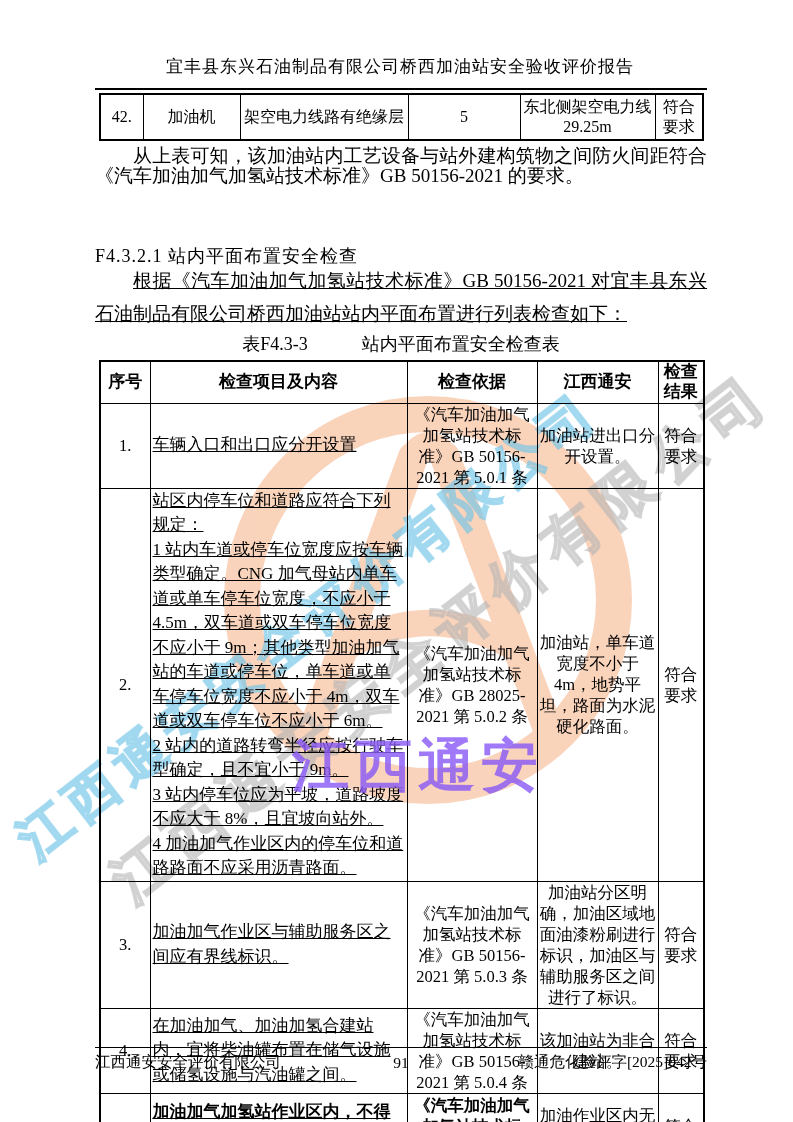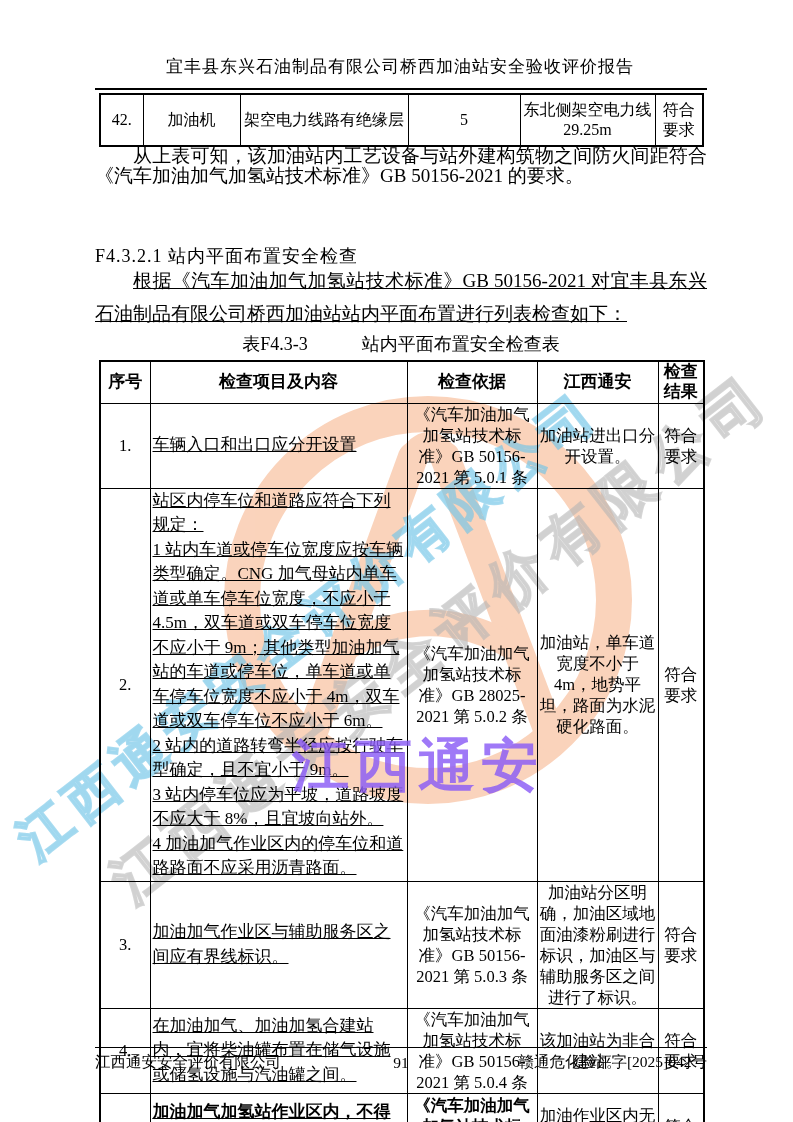--- a/index.html
+++ b/index.html
@@ -48,21 +48,21 @@
   .header-rule {
     position:absolute; left:95px; top:88px; width:612px;
     border-top:2px solid #000;
   }
 
   table { border-collapse:collapse; table-layout:fixed; }
   td, th { border:1.5px solid #000; padding:0 2px; overflow:hidden; }
 
   .top-table { position:absolute; left:99px; top:93px; width:604px; border:2px solid #000; }
   .top-table td { text-align:center; vertical-align:middle; font-size:16px; line-height:20px; }
-  .top-table tr { height:52px;margin-top:36px; }
+  .top-table tr { height:46px;margin-top:36px; }
 
   .para {
     position:absolute; left:95px; width:612px;
     font-size:19px; line-height:20px; text-align:justify; text-indent:2em;
   }
   .p1 { top:146px; }
   .p2 { top:264px; line-height:33px;text-decoration:underline; }
   .h1 {
     position:absolute; left:95px; top:210px;
     font-size:19px; font-weight:bold; letter-spacing:1px;

